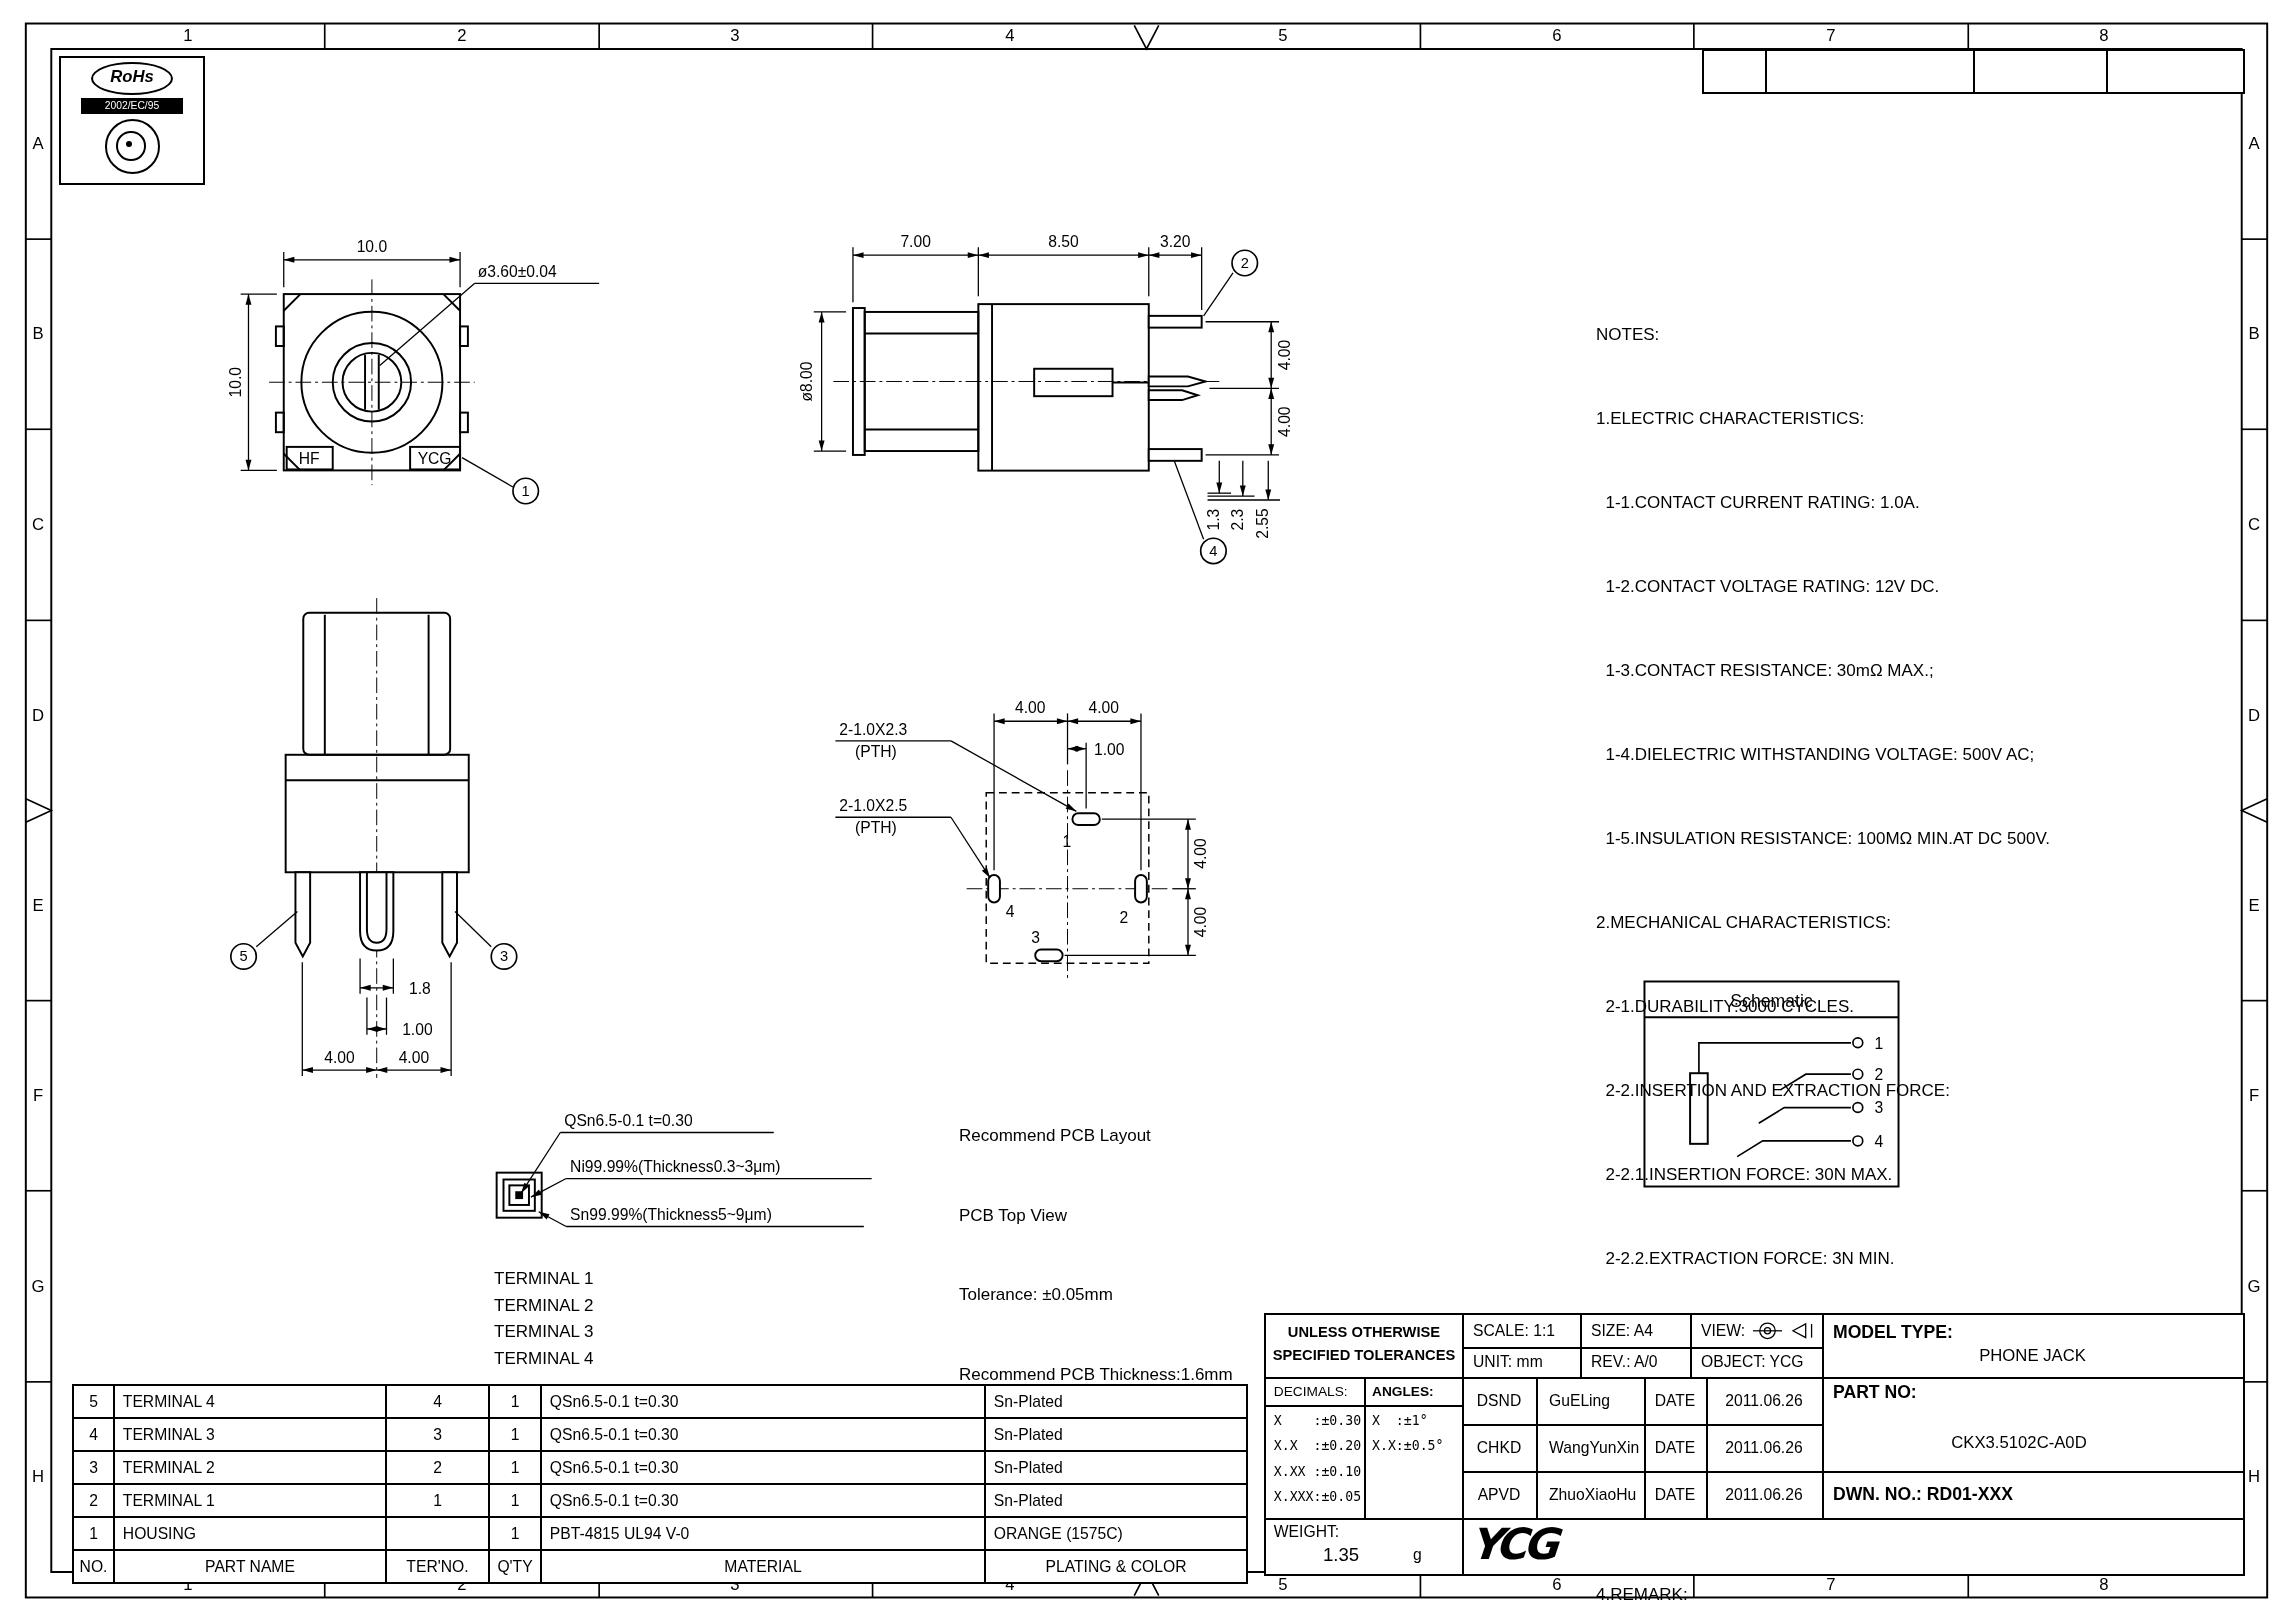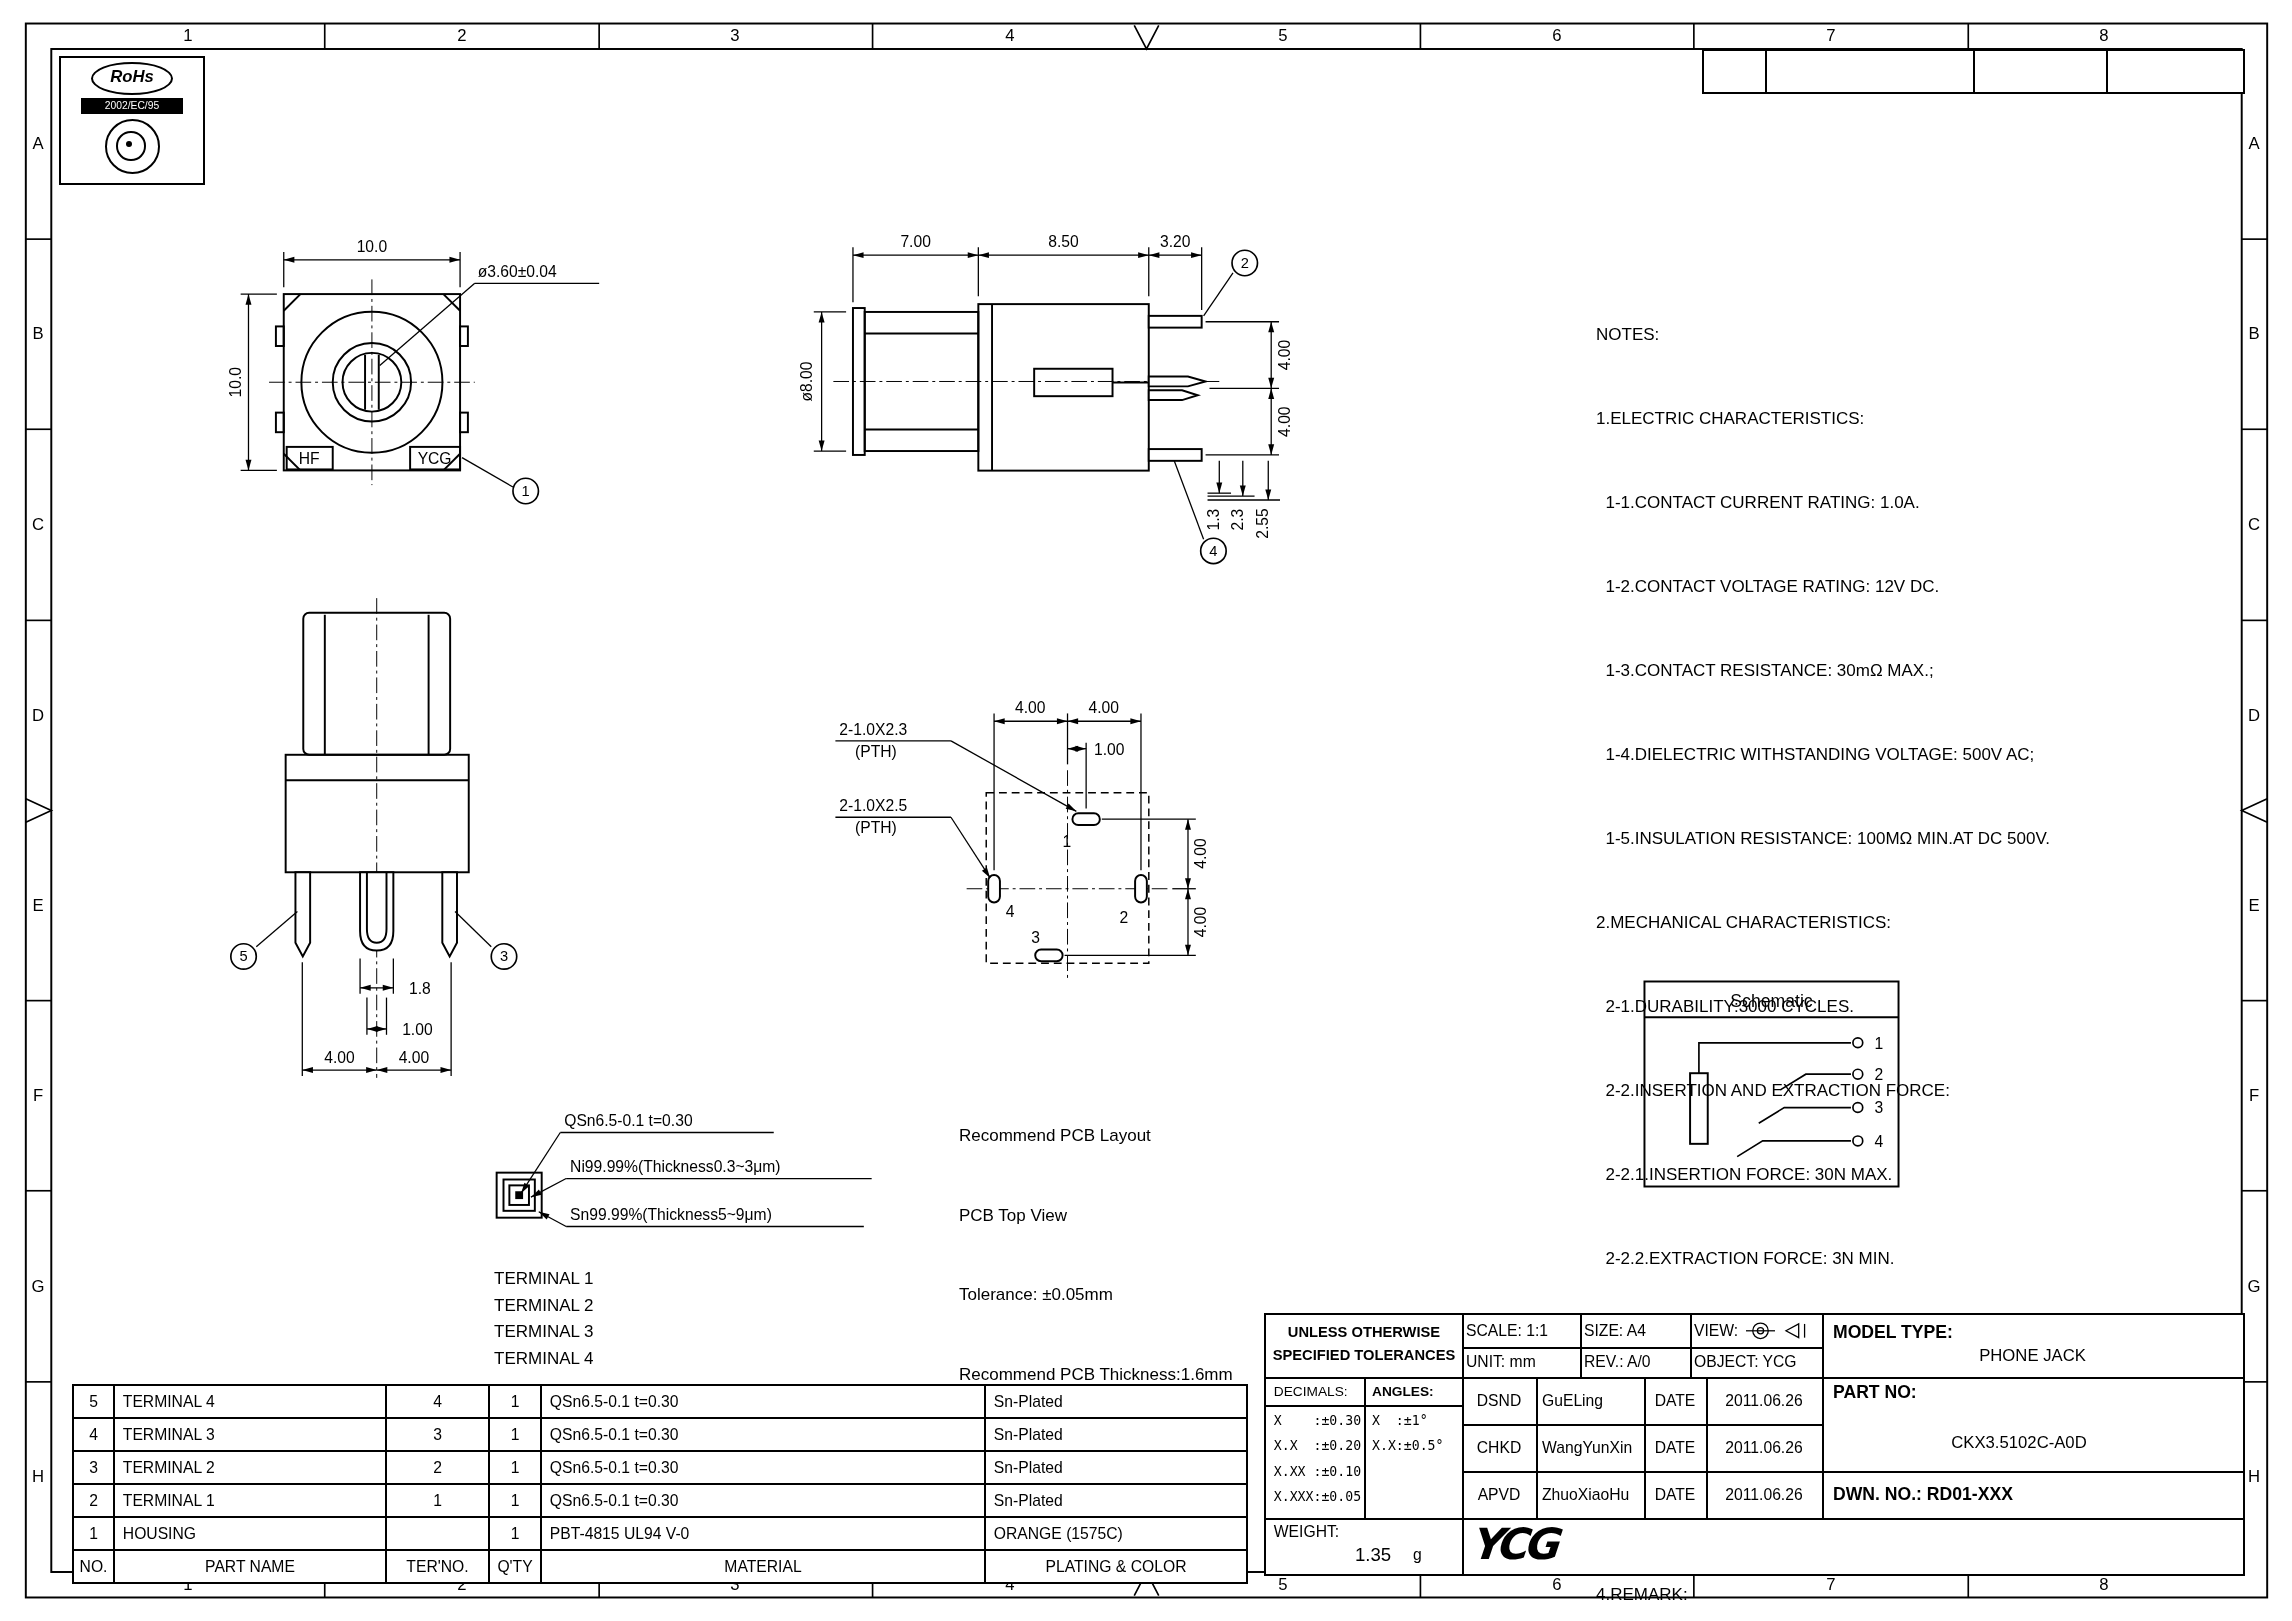--- a/index.html
+++ b/index.html
@@ -18,21 +18,21 @@
   .dsh{fill:none;stroke:#000;stroke-width:1.5px;stroke-dasharray:8 5;}
   .co{fill:#fff;stroke:#000;stroke-width:1.7px;}
   .ct{font-size:15px;text-anchor:middle;dominant-baseline:central;}
   .dt{text-anchor:middle;}
   table{border-collapse:collapse;position:absolute;table-layout:fixed;background:#fff;}
   td{border:2px solid #000;font-size:15.7px;padding:0 7.8px;overflow:hidden;white-space:nowrap;height:31px;}
   .tc{text-align:center;padding:0 2px;}
   .notes{font-size:17px;line-height:28px;white-space:pre;}
   .txtblock{font-size:17px;line-height:26.5px;white-space:pre;}
   .tb-line{position:absolute;background:#000;}
-  .cellflex{position:absolute;display:flex;align-items:center;padding-left:4px;font-size:15.7px;gap:6.9px;}
+  .cellflex{position:absolute;display:flex;align-items:center;padding-left:11px;font-size:15.7px;gap:6.9px;}
   .mono{font-family:"DejaVu Sans Mono",monospace;font-size:13.2px;white-space:pre;position:absolute;}
   .lbl-b{font-weight:bold;font-size:17.6px;position:absolute;}
 </style>
 </head>
 <body>
 
 <div id="sheet">
 
 <svg width="0" height="0" class="abs">
   <defs>
@@ -488,20 +488,20 @@
   <div class="cellflex" style="left:196px;top:156px;width:74px;height:47px;justify-content:center;padding-left:0;border-radius:13px;">APVD</div>
   <div class="cellflex" style="left:272px;top:156px;width:107px;height:47px;">ZhuoXiaoHu</div>
   <div class="cellflex" style="left:378px;top:156px;width:62px;height:47px;justify-content:center;padding-left:0;">DATE</div>
   <div class="cellflex" style="left:440px;top:156px;width:116px;height:47px;justify-content:center;padding-left:0;">2011.06.26</div>
 
   <div class="lbl-b" style="left:567px;top:67px;">PART NO:</div>
   <div class="abs" style="left:556px;top:118px;width:394px;text-align:center;font-size:16.7px;">CKX3.5102C-A0D</div>
   <div class="lbl-b" style="left:567px;top:169px;">DWN. NO.: RD01-XXX</div>
 
   <div class="abs" style="left:7.8px;top:208px;font-size:15.7px;">WEIGHT:</div>
-  <div class="abs" style="left:57px;top:229px;font-size:18.6px;margin-left:32px;">1.35</div>
+  <div class="abs" style="left:57px;top:229px;font-size:18.6px;">1.35</div>
   <div class="abs" style="left:147px;top:231px;font-size:15.7px;">g</div>
 
   <div class="abs" style="left:208px;top:204px;font-size:43px;font-weight:bold;font-style:italic;letter-spacing:-3.9px;font-family:'DejaVu Sans',sans-serif;transform:skewX(-8deg);">YCG</div>
 </div>
 
 </div>
 
 
 </body></html>

